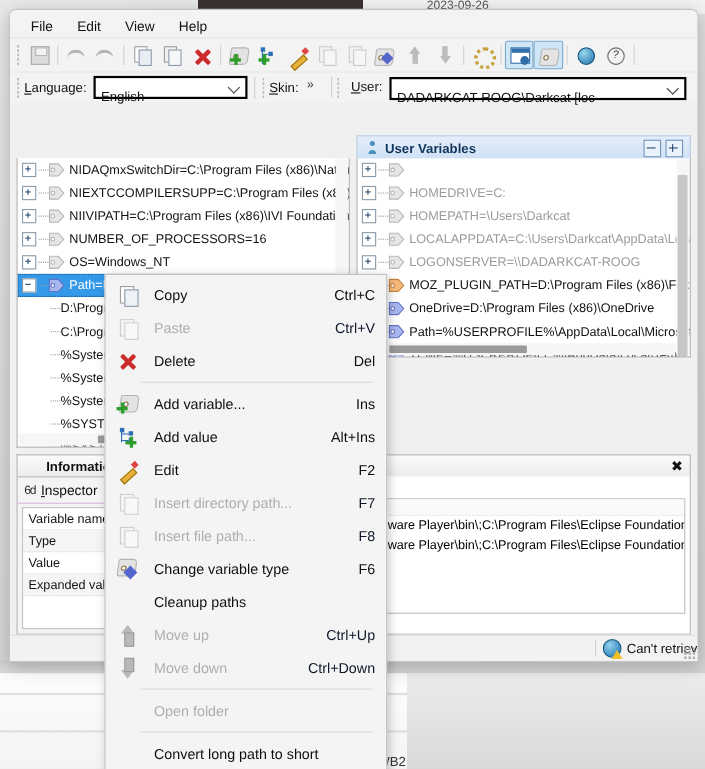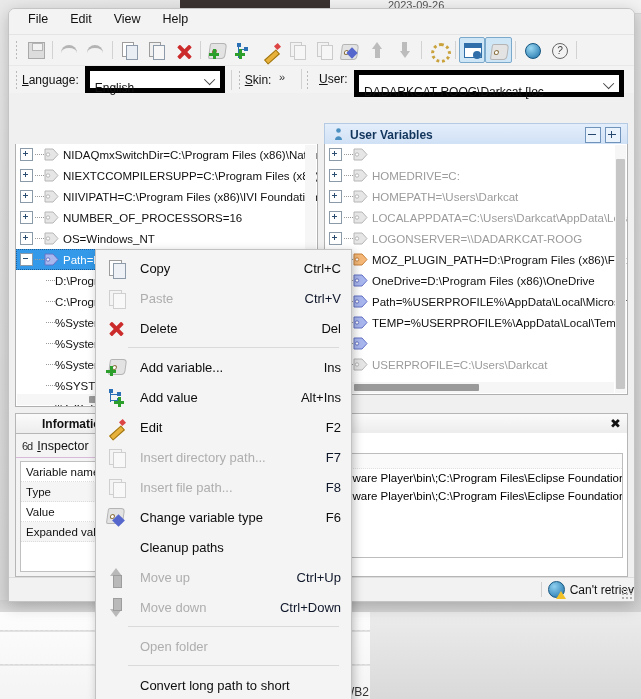--- a/index.html
+++ b/index.html
@@ -41,53 +41,53 @@
   .winbtn span{display:block;width:100%;height:100%;position:relative;}
   #btn-min{right:92px;}
   #btn-max{right:46px;}
   #btn-close{right:0px;}
   .gl-min{position:absolute;left:50%;top:50%;width:11px;height:1px;background:#222;transform:translate(-50%,-50%);}
   .gl-max{position:absolute;left:50%;top:50%;width:10px;height:10px;border:1px solid #222;transform:translate(-50%,-50%);}
   .gl-x{position:absolute;left:50%;top:50%;width:13px;height:1px;background:#222;transform:translate(-50%,-50%) rotate(45deg);}
   .gl-x2{position:absolute;left:50%;top:50%;width:13px;height:1px;background:#222;transform:translate(-50%,-50%) rotate(-45deg);}
 
   
-  #menubar{height:25px;background:#f3f3f3;padding-left:8px;display:flex;align-items:flex-start;}
+  #menubar{height:25px;background:#f3f3f3;padding-left:8px;display:flex;align-items:flex-end;}
   #menubar .mi{padding:3px 11px;font-size:12.5px;color:#111;cursor:default;}
 
   
   #toolbar{height:30px;background:#f3f3f3;border-top:1px solid #e4e4e4;display:flex;align-items:center;padding-left:6px;}
   .grip{width:3px;height:20px;margin-right:4px;
     background-image:radial-gradient(#b9b9b9 40%,transparent 42%);background-size:3px 4px;}
   .tbtn{width:25px;height:24px;display:flex;align-items:center;justify-content:center;border:1px solid transparent;border-radius:2px;}
   .tbtn.on{background:#cfe6f7;border-color:#7aa9cc;}
   .tsep{width:1px;height:18px;background:#d2d2d2;margin:0 3px;}
   .donate{font-weight:bold;font-size:12.5px;padding:0 6px;color:#000;margin-top:44px;}
 
   
   #optbar{height:27px;background:#f3f3f3;border-top:1px solid #e8e8e8;display:flex;align-items:center;padding-left:6px;position:relative;}
   .lbl{font-size:12px;color:#111;margin-right:6px;}
   .lbl u{text-decoration:underline;}
-  .combo{height:19px;border:5px solid #000000;background:#fff;display:flex;align-items:center;
+  .combo{height:19px;border:2px solid #000000;background:#fff;display:flex;align-items:center;
     padding:17px 16px 0 5px;font-size:12px;color:#111;position:relative;box-sizing:border-box;}
   .combo .car{position:absolute;right:5px;top:6px;width:7px;height:7px;border-left:1px solid #444;border-bottom:1px solid #444;transform:rotate(-45deg) translateY(-2px);}
   .chev{position:absolute;font-size:11px;color:#333;}
 
   
   #split{position:absolute;left:0;top:114px;right:0;bottom:0;background:#f0f0f0;}
   .panel-hd{height:21px;background:linear-gradient(180deg,#e4eefb,#cfe0f5);
     border:1px solid #b5cbe3;border-bottom:1px solid #9fb9d6;display:flex;align-items:center;position:relative;}
   .panel-hd .t{font-weight:bold;font-size:12px;color:#12355c;margin-left:25px;}
   .hd-ico{position:absolute;left:6px;top:3px;width:15px;height:15px;}
   .hd-btn{position:absolute;top:3px;width:14px;height:14px;border:1px solid #6f93bb;background:#eaf2fc;}
   .hd-btn:before{content:"";position:absolute;left:2px;top:6px;width:8px;height:1px;background:#27496f;}
   .hd-btn.plus:after{content:"";position:absolute;left:5px;top:3px;width:1px;height:7px;background:#27496f;}
 
   #leftpanel{position:absolute;left:6px;top:0;width:303px;height:284px;}
-  #rightpanel{position:absolute;left:315px;top:0;width:304px;height:272px;}
+  #rightpanel{position:absolute;left:315px;top:0;width:304px;height:202px;}
   .tree{position:absolute;left:0;right:0;top:21px;bottom:0;background:#fff;border:1px solid #b0b0b0;border-top:none;overflow:hidden;}
   .trow{height:21px;display:flex;align-items:center;white-space:nowrap;position:relative;padding-left:4px;overflow:hidden;}
   .exp{width:11px;height:11px;border:1px solid #8a9aa8;background:#fff;position:relative;flex:0 0 auto;margin-right:2px;}
   .exp:before{content:"";position:absolute;left:2px;top:4px;width:5px;height:1px;background:#2b4d70;}
   .exp.p:after{content:"";position:absolute;left:4px;top:2px;width:1px;height:5px;background:#2b4d70;}
   .dots{width:9px;height:1px;border-top:1px dotted #9a9a9a;flex:0 0 auto;}
   .tagico{width:15px;height:13px;flex:0 0 auto;margin-right:4px;}
   .tlabel{font-size:11.5px;color:#111;}
   .tlabel.dim{color:#9b9b9b;}
   .trow.sel{background:#3399e8;}

